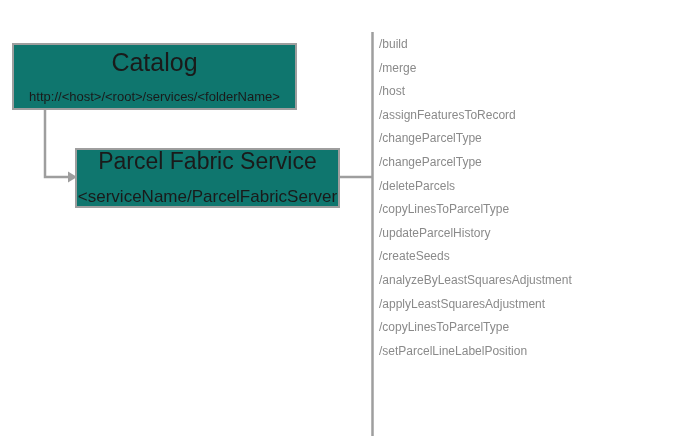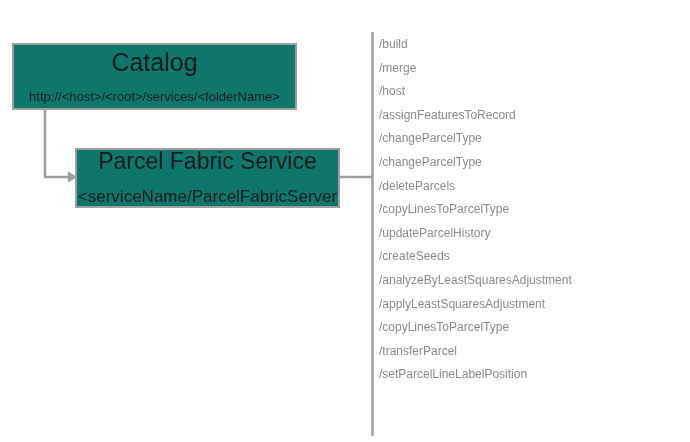--- a/index.html
+++ b/index.html
@@ -126,17 +126,16 @@
       <li>/assignFeaturesToRecord</li>
       <li>/changeParcelType</li>
       <li>/changeParcelType</li>
       <li>/deleteParcels</li>
       <li>/copyLinesToParcelType</li>
       <li>/updateParcelHistory</li>
       <li>/createSeeds</li>
       <li>/analyzeByLeastSquaresAdjustment</li>
       <li>/applyLeastSquaresAdjustment</li>
       <li>/copyLinesToParcelType</li>
-      <li>/transferParcel</li>
       <li>/setParcelLineLabelPosition</li>
     </ul>
 
 </div>
 
 </body></html>

